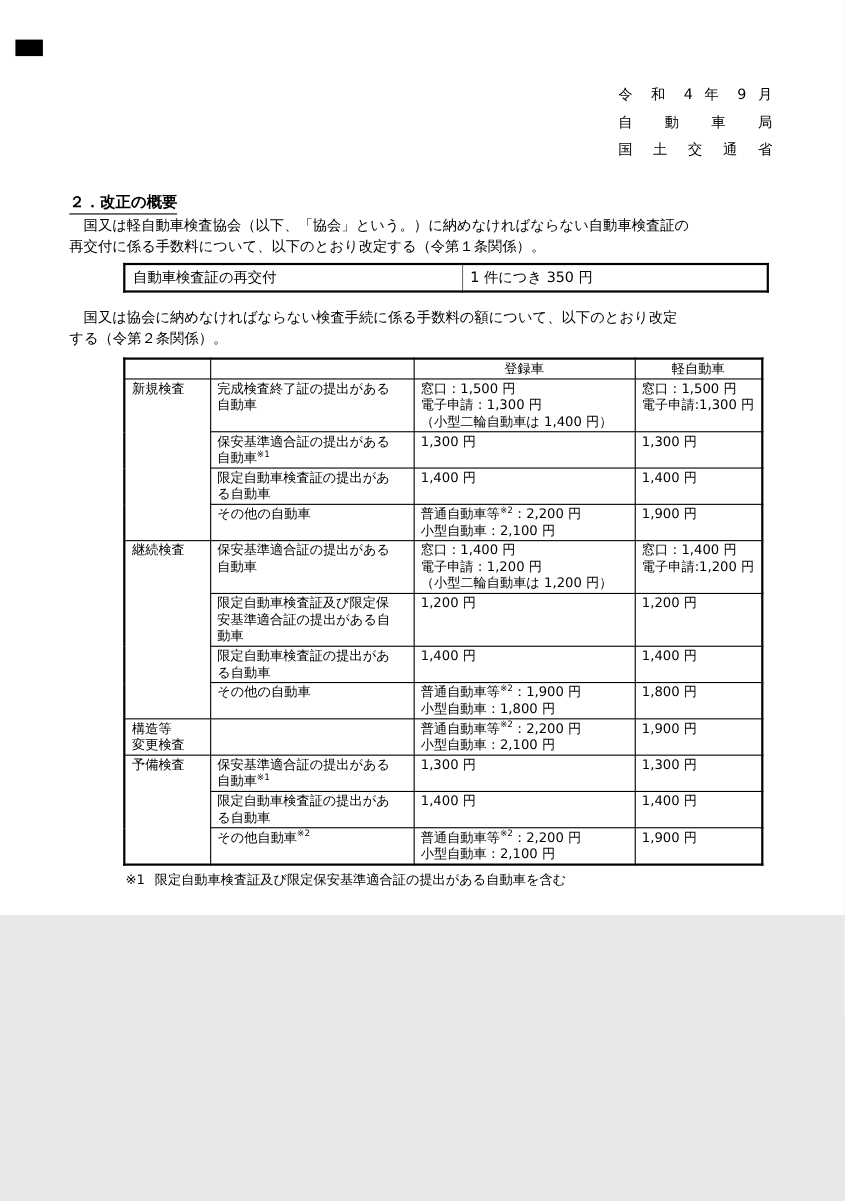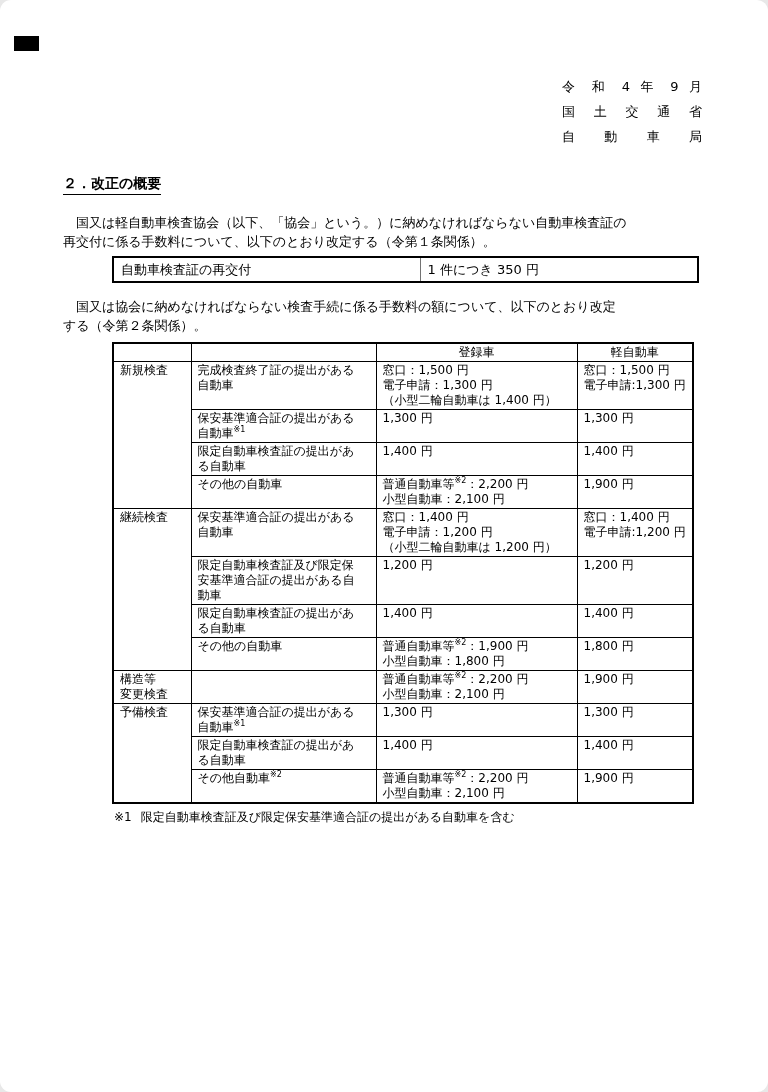--- a/index.html
+++ b/index.html
@@ -1,24 +1,23 @@
 <!DOCTYPE html>
 <html><head>
 <meta charset="utf-8">
 <style>
   html,body{margin:0;padding:0;background:#e8e8e8;}
   .page{
     position:relative;
-    width:768px;height:1092px;
+    width:768px;height:832px;
     margin:0 auto;
     background:#ffffff;
     color:#000000;
     font-family:"DejaVu Sans","Liberation Sans",sans-serif;
     overflow:hidden;
-    border-radius:11px;
   }
   .scan-mark{
     position:absolute;left:14px;top:36px;width:25px;height:15px;background:#000;
   }
   .doc-header{
     margin:74px 66px 0 auto;
     width:140px;
     font-size:13px;
     line-height:25px;
   }
@@ -84,30 +83,30 @@
 </style>
 </head>
 <body>
 
 <div class="page">
 
   <div class="scan-mark"></div>
 
   <div class="doc-header">
     <div class="hline">令 和 4 年 9 月</div>
+    <div class="hline">自 動 車 局</div>
     <div class="hline">国 土 交 通 省</div>
-    <div class="hline">自 動 車 局</div>
   </div>
 
 
 
   <div class="section-heading" style="margin-top:26px;">
     <span class="heading-text">２．改正の概要</span>
   </div>
-  <p class="body" style="margin-top:18px;">国又は軽自動車検査協会（以下、「協会」という。）に納めなければならない自動車検査証の
+  <p class="body" style="margin-top:1px;">国又は軽自動車検査協会（以下、「協会」という。）に納めなければならない自動車検査証の
 再交付に係る手数料について、以下のとおり改定する（令第１条関係）。</p>
 
   <table class="reissue-table">
     <colgroup>
         <col style="width:307px">
         <col style="width:278px">
       </colgroup>
     <tbody>
         <tr>
       <td>自動車検査証の再交付</td>

